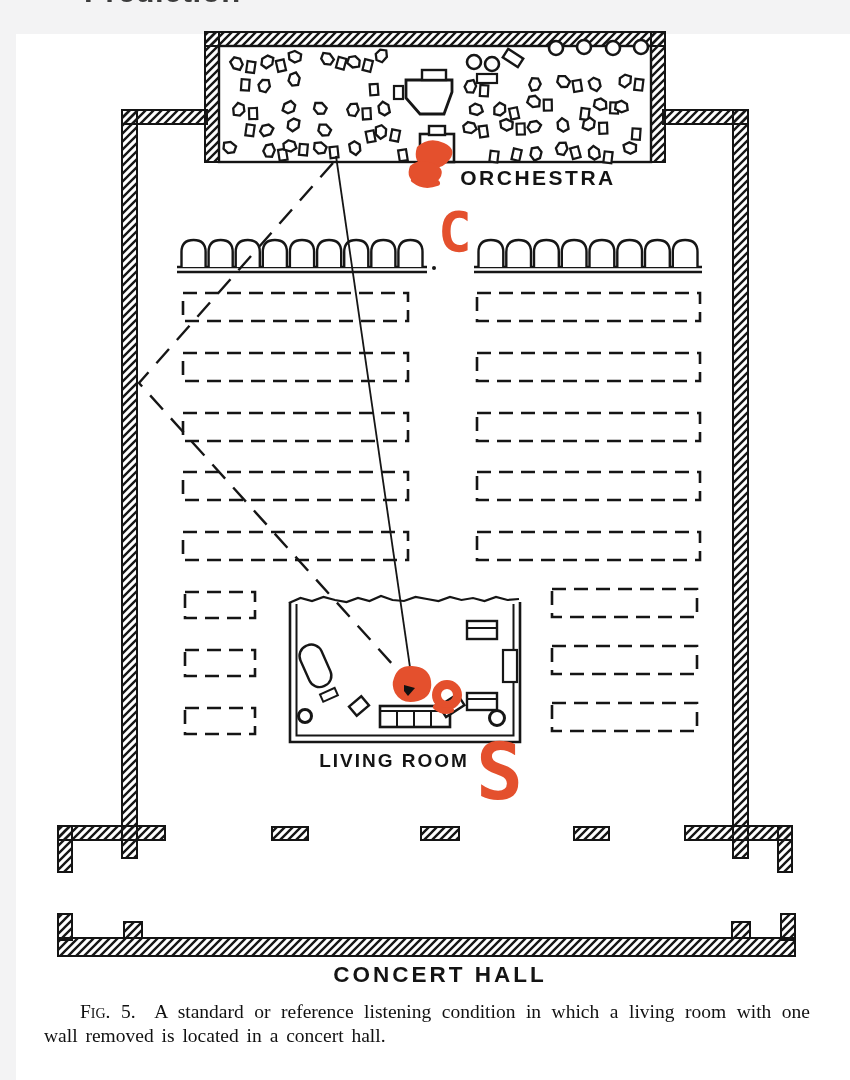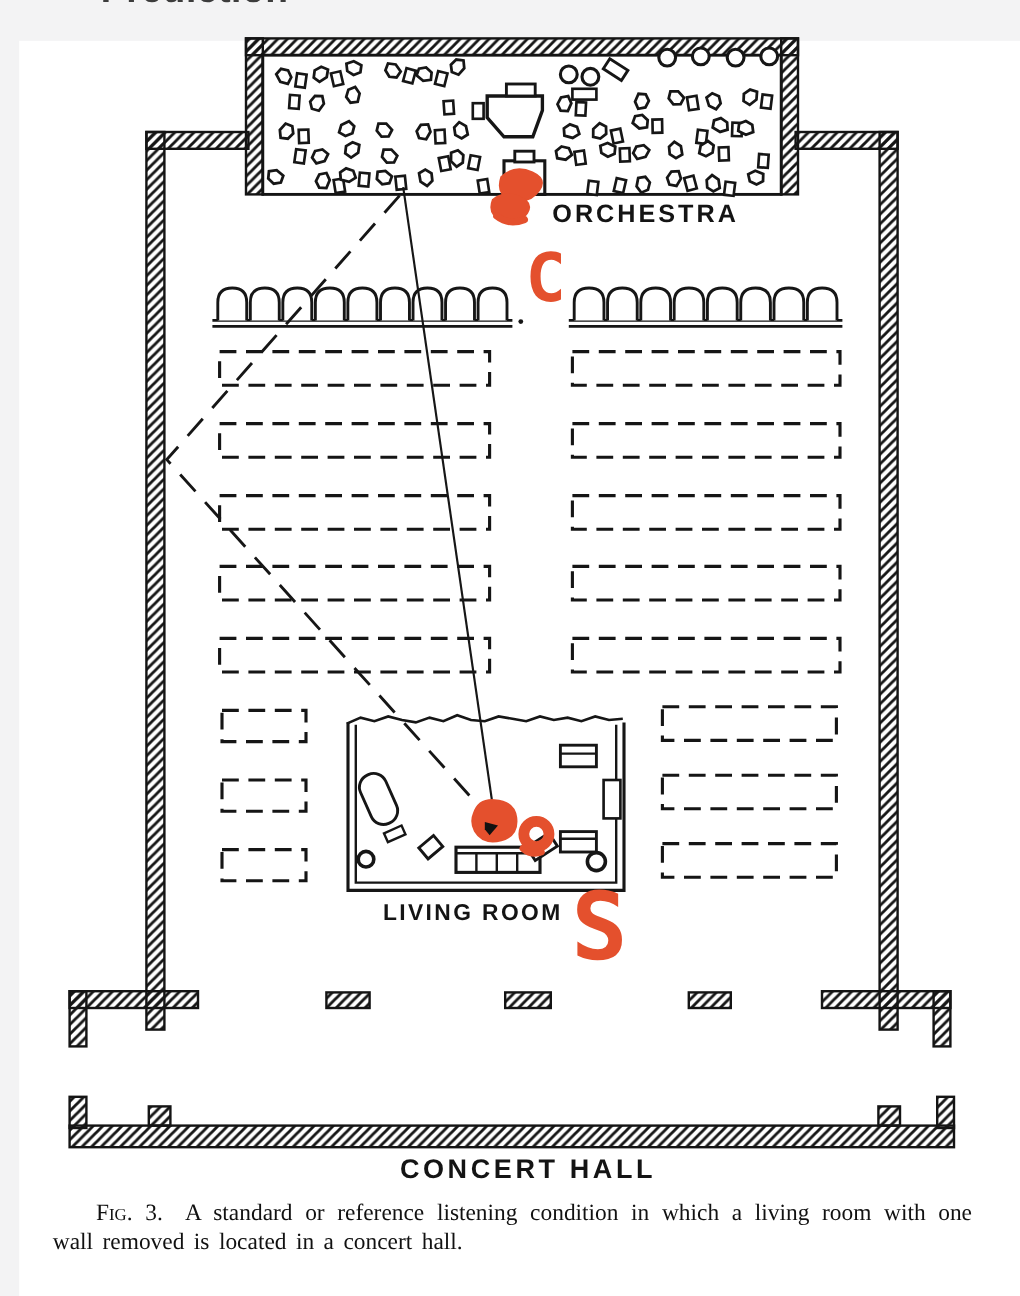--- a/index.html
+++ b/index.html
@@ -225,15 +225,15 @@
     <circle cx="447" cy="695" r="10.5" fill="none" stroke-width="9" class="inkline"></circle>
     <path class="inkline" d="M436,707 q7,6 15,3" stroke-width="6"></path>
     <path d="M404,685 l11,3 -7,8 -4,-5 z" fill="#111"></path>
 
     <text class="mtext" x="438" y="251" font-size="56">C</text>
     <text class="mtext" x="476" y="799" font-size="78">S</text>
   </g>
 </svg>
 
 <div class="caption">
-  <span class="figno">Fig. 3.</span>
+  <span class="figno">Fig. 5.</span>
   <span style="margin-left:8px">A standard or reference listening condition in which a living room with one wall removed is located in a concert hall.</span>
 </div>
 
 </body></html>

